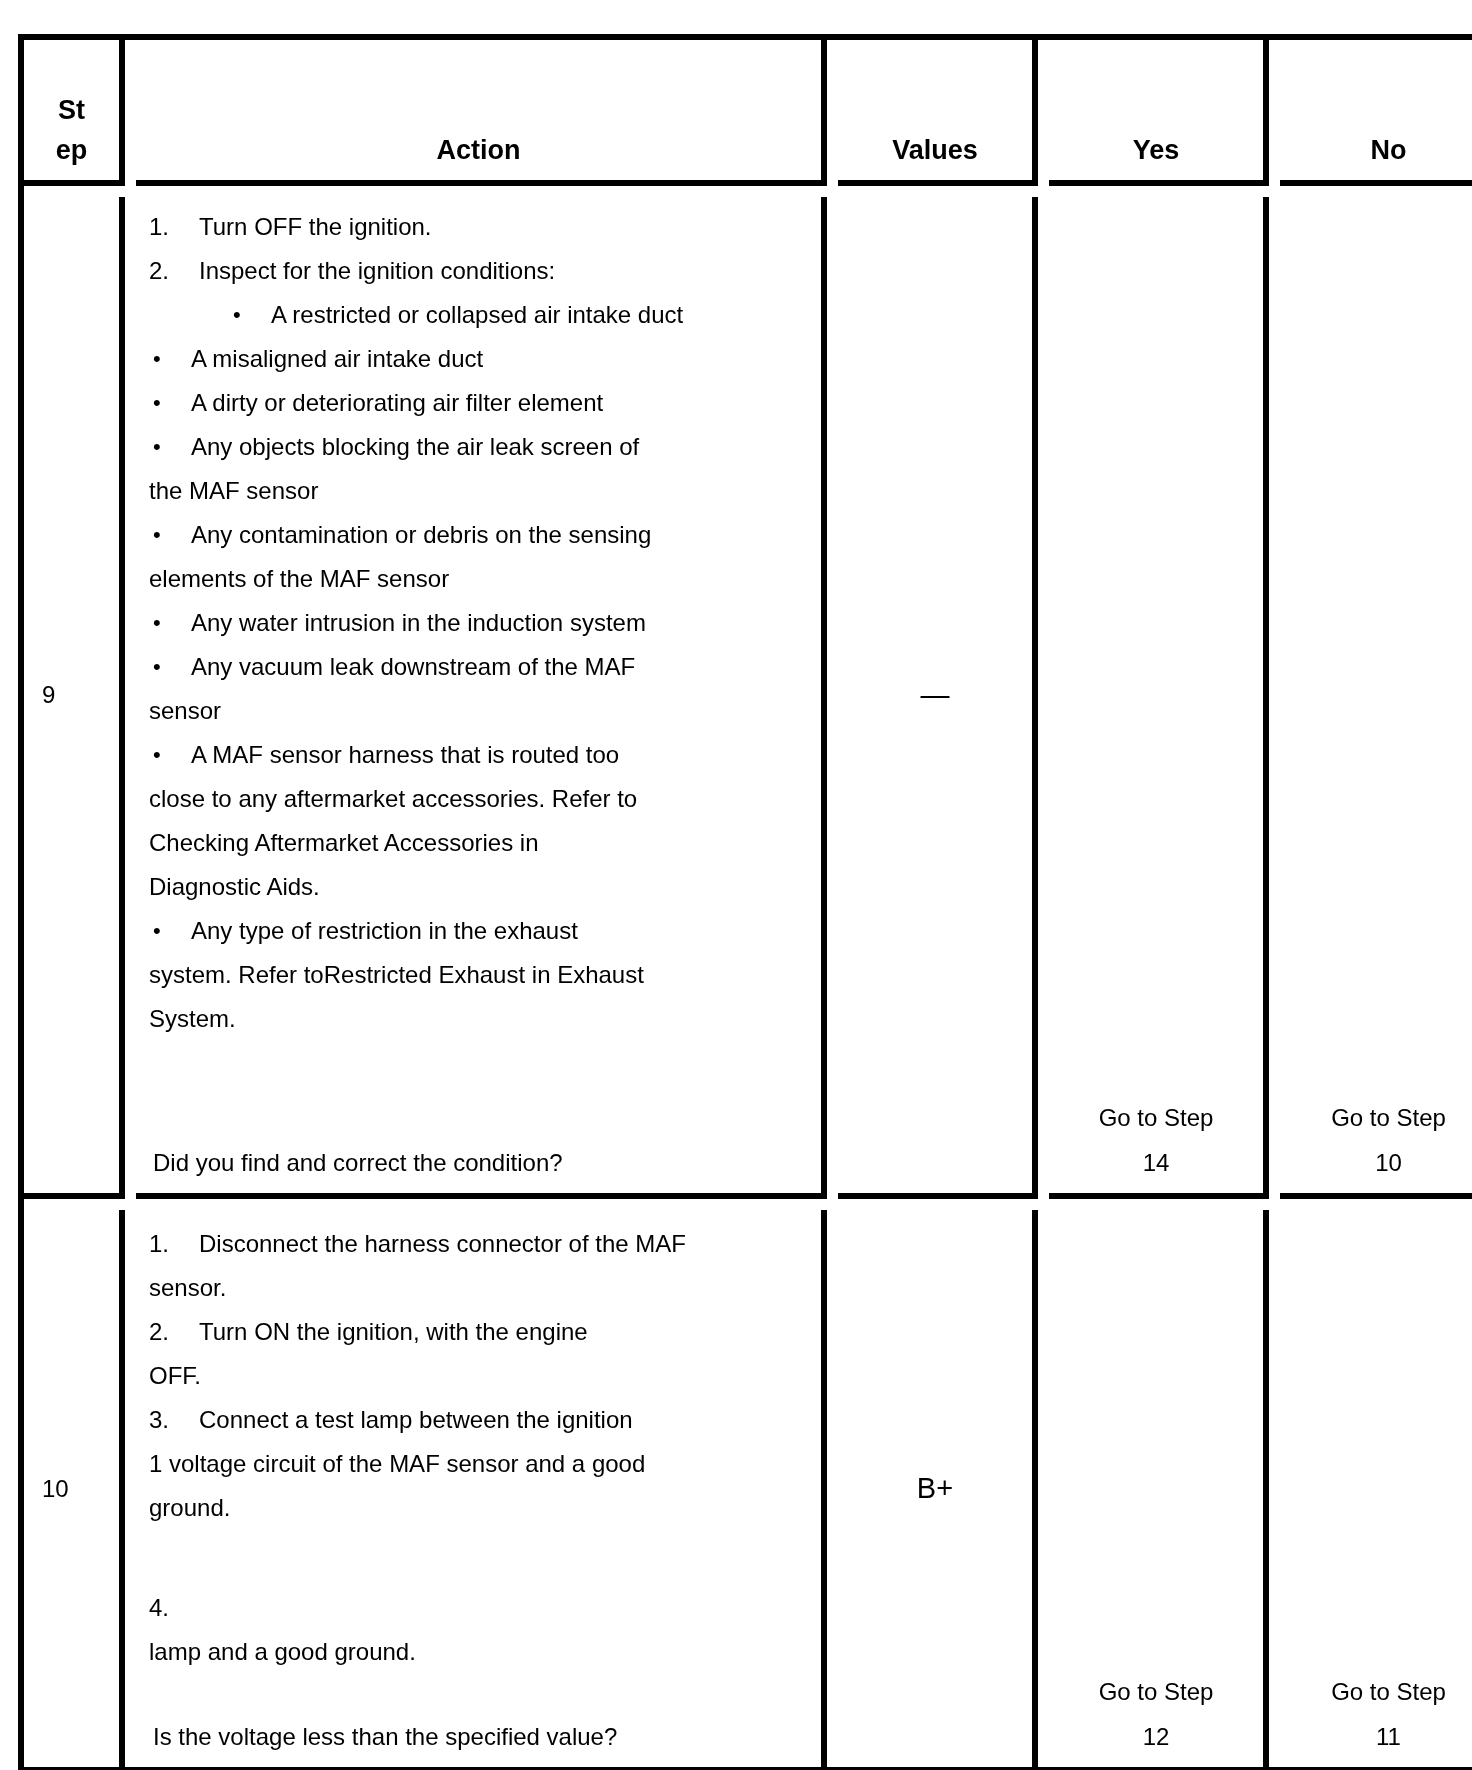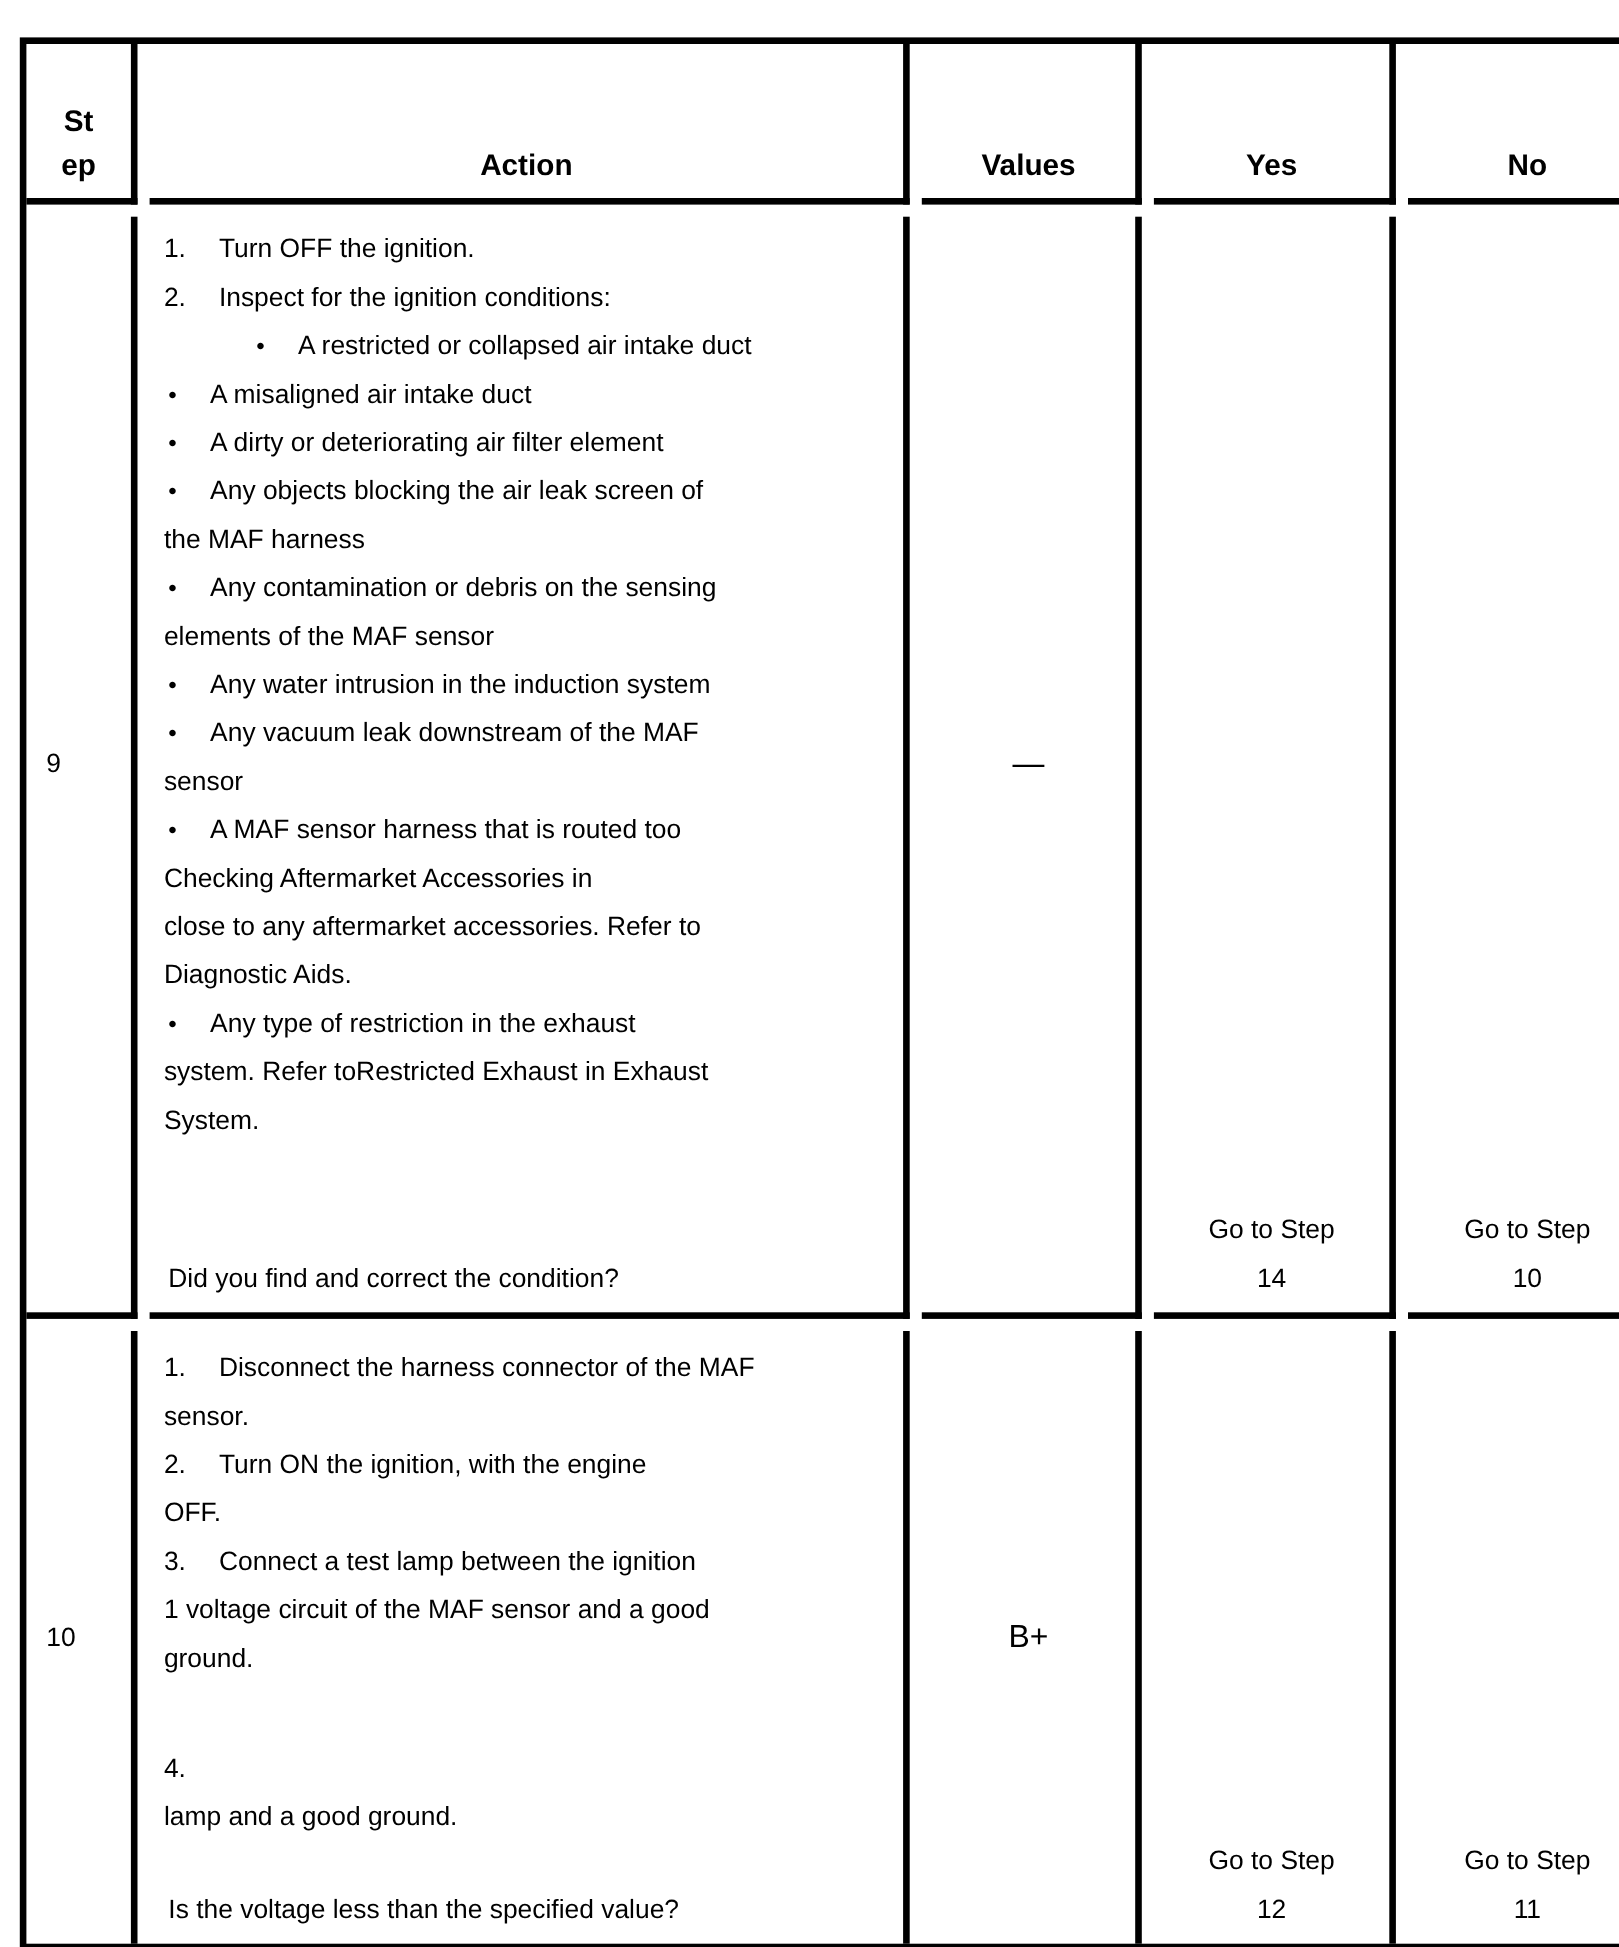--- a/index.html
+++ b/index.html
@@ -111,21 +111,21 @@
       </div>
       <div class="line bullet">
         <span class="mk">•</span>
         <span class="tx">A dirty or deteriorating air filter element</span>
       </div>
       <div class="line bullet">
         <span class="mk">•</span>
         <span class="tx">Any objects blocking the air leak screen of</span>
       </div>
       <div class="line cont">
-        <span class="tx">the MAF harness</span>
+        <span class="tx">the MAF sensor</span>
       </div>
       <div class="line bullet">
         <span class="mk">•</span>
         <span class="tx">Any contamination or debris on the sensing</span>
       </div>
       <div class="line cont">
         <span class="tx">elements of the MAF sensor</span>
       </div>
       <div class="line bullet">
         <span class="mk">•</span>
@@ -136,24 +136,24 @@
         <span class="tx">Any vacuum leak downstream of the MAF</span>
       </div>
       <div class="line cont">
         <span class="tx">sensor</span>
       </div>
       <div class="line bullet">
         <span class="mk">•</span>
         <span class="tx">A MAF sensor harness that is routed too</span>
       </div>
       <div class="line cont">
+        <span class="tx">close to any aftermarket accessories. Refer to</span>
+      </div>
+      <div class="line cont">
         <span class="tx">Checking Aftermarket Accessories in</span>
-      </div>
-      <div class="line cont">
-        <span class="tx">close to any aftermarket accessories. Refer to</span>
       </div>
       <div class="line cont">
         <span class="tx">Diagnostic Aids.</span>
       </div>
       <div class="line bullet">
         <span class="mk">•</span>
         <span class="tx">Any type of restriction in the exhaust</span>
       </div>
       <div class="line cont">
         <span class="tx">system. Refer toRestricted Exhaust in Exhaust</span>

